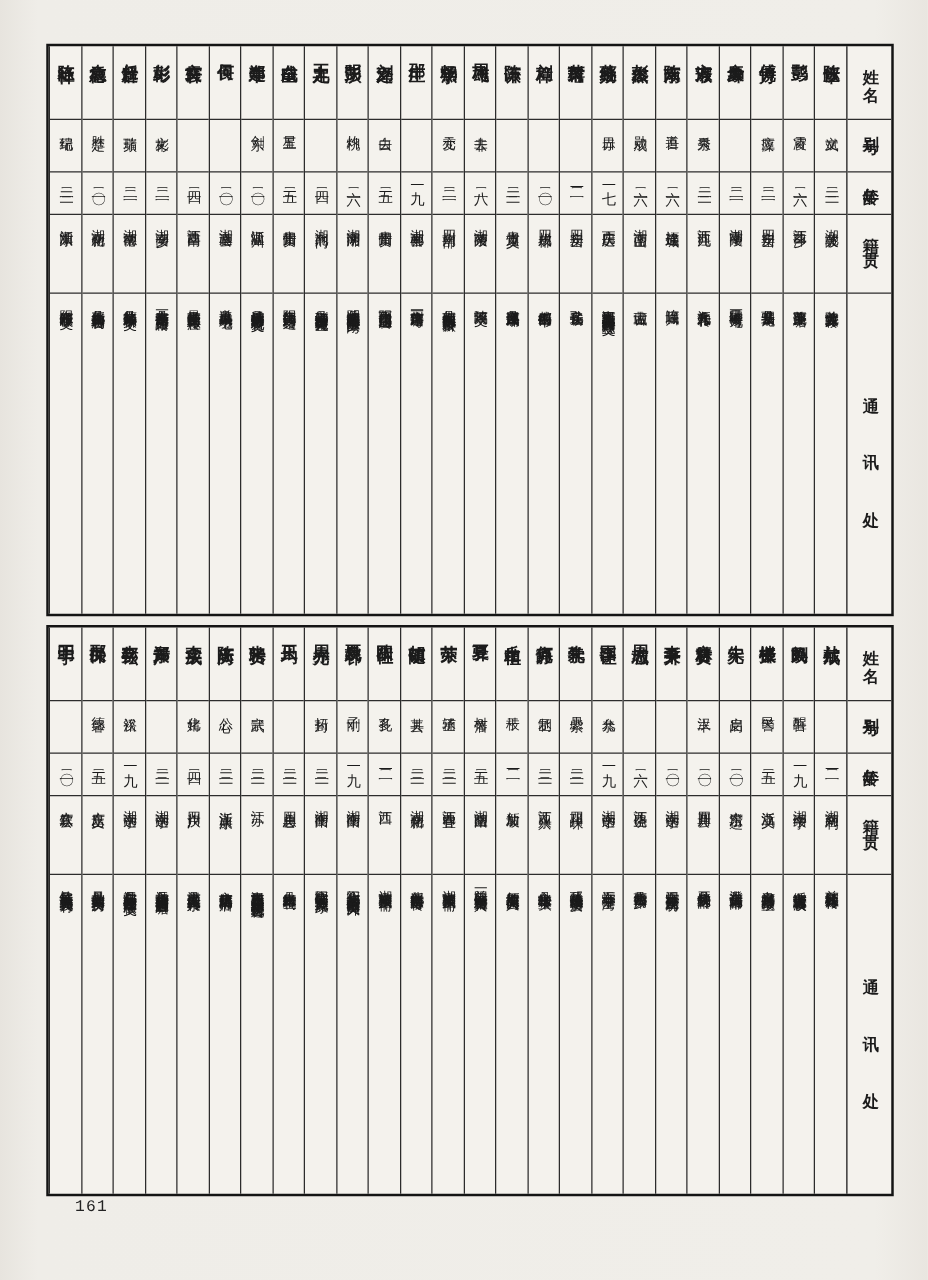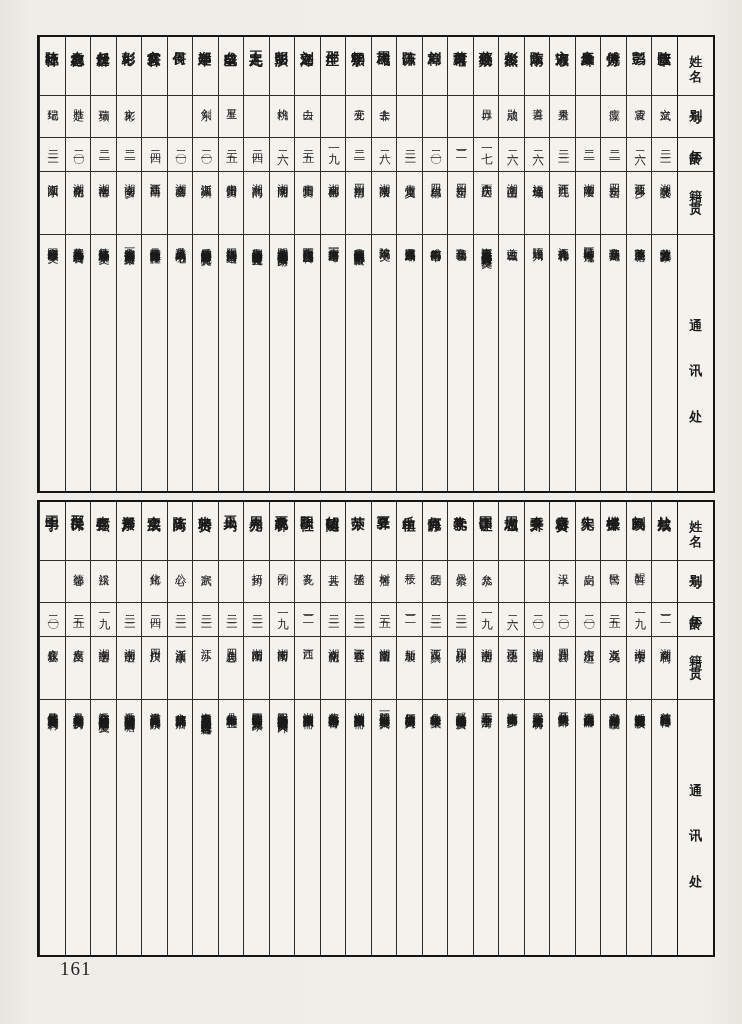--- a/index.html
+++ b/index.html
@@ -54,22 +54,22 @@
   .addr-cell span{font-size:11px;padding-top:4px;letter-spacing:0.5px;}
   
   .header-col .cell span{font-weight:bold;font-size:13px;}
   .sp-name{padding-top:8px;letter-spacing:14px;}
   .sp-tight{padding-top:3px;letter-spacing:2px;}
   .sp-age{padding-top:2px;letter-spacing:1px;}
   .sp-native{padding-top:8px;letter-spacing:12px;}
   .sp-addr{padding-top:72px;letter-spacing:46px;}
   .page-number{
     position:absolute;left:60px;top:958px;
-    font-family:Liberation Serif, serif;
-    font-size:19px;color:#222;letter-spacing:1px;
+    font-family:Liberation Mono, monospace;
+    font-size:13px;color:#222;letter-spacing:1px;
   }
 </style>
 </head>
 <body>
 
 <div class="page">
 
   <div class="reg-table table-top">
     <div class="col header-col">
       <div class="cell h-name">

